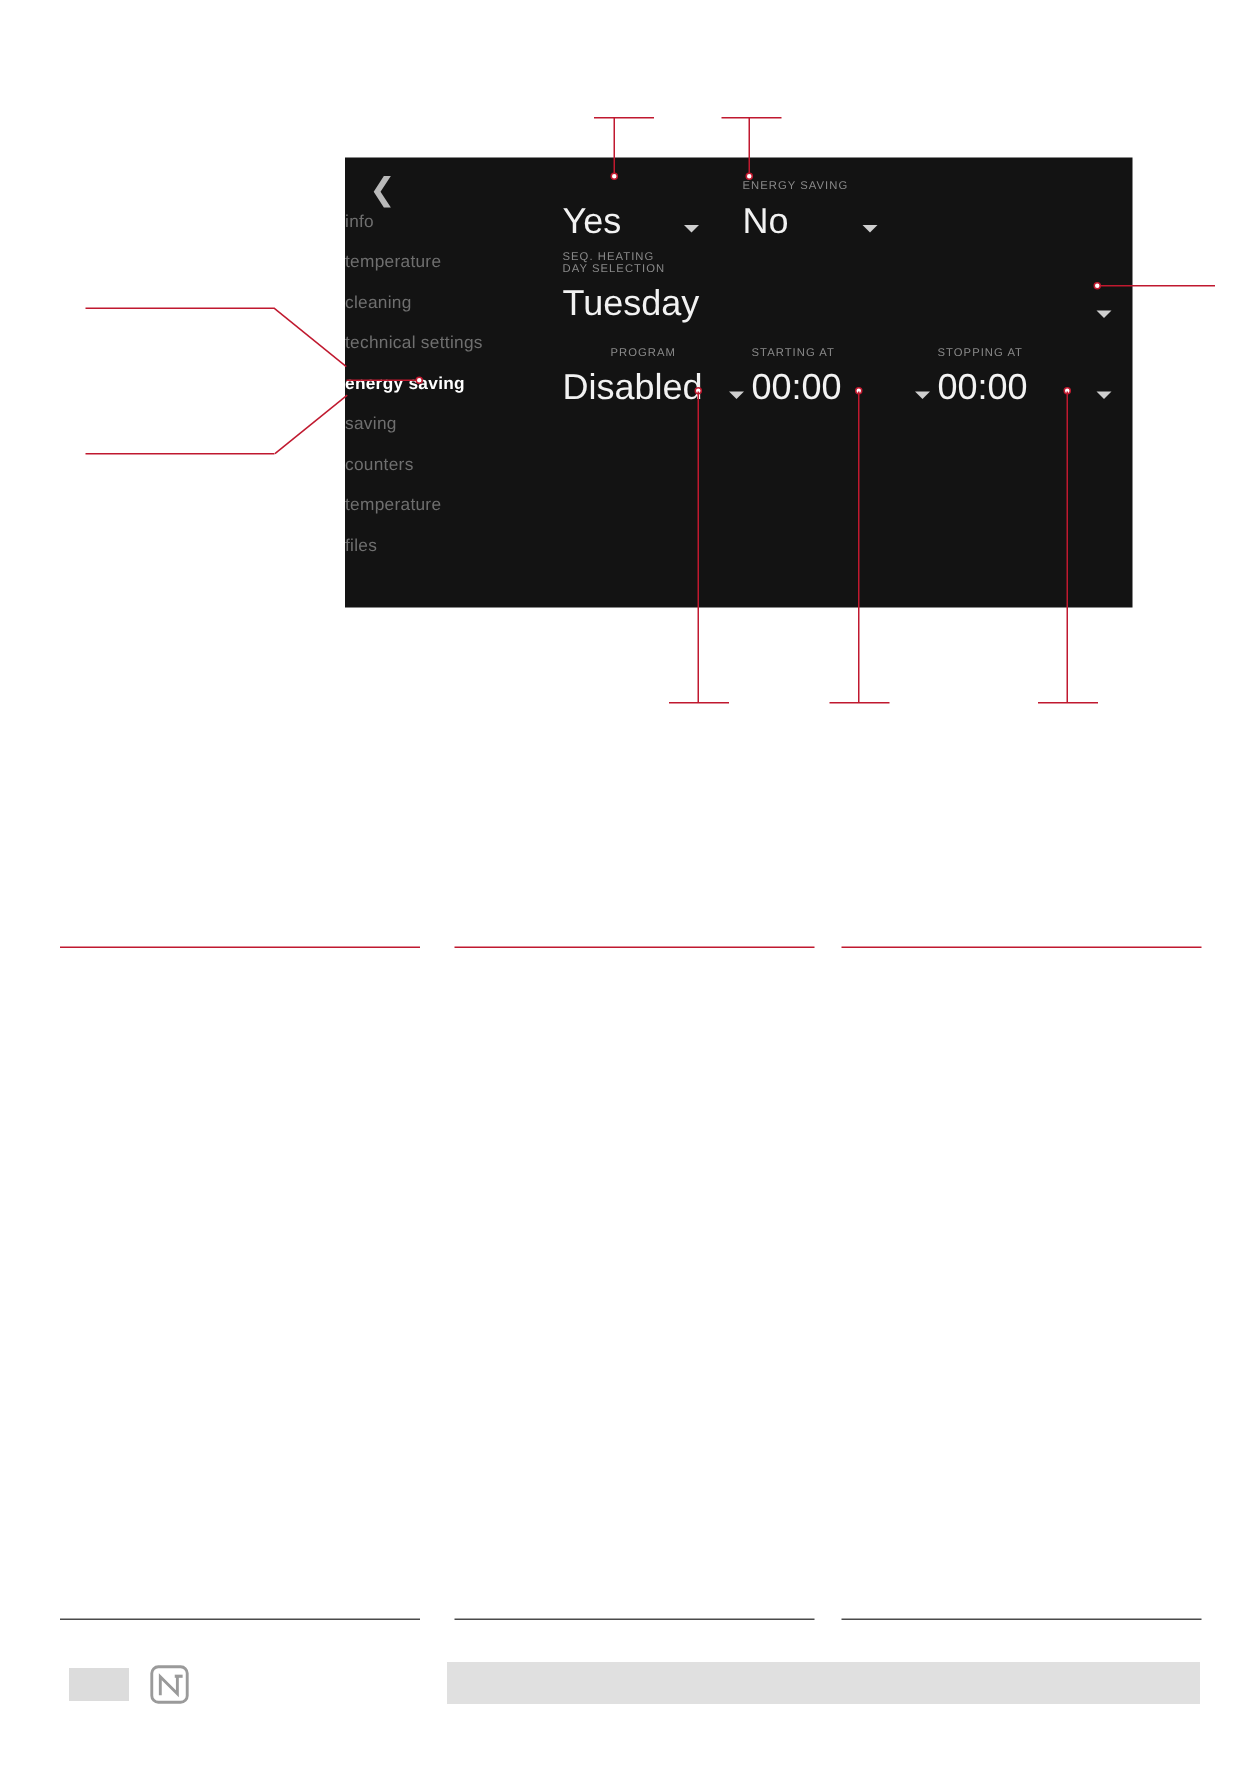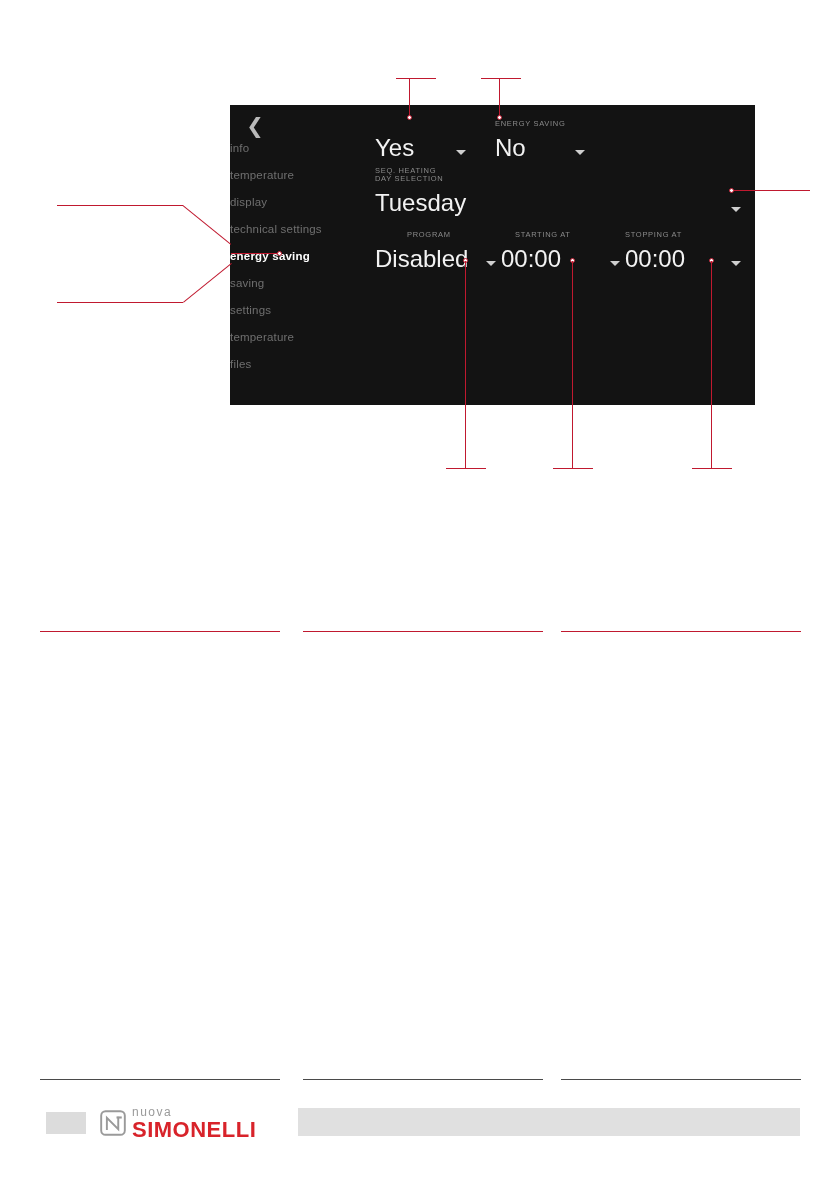--- a/index.html
+++ b/index.html
@@ -105,21 +105,21 @@
   .car-energy   { left: 200px; top: 37px; }
 
   .lbl-day      { left: 0px;   top: 61px; }
   .val-day      { left: 0px;   top: 76px; }
   .car-day      { left: 356px; top: 94px; }
 
   .lbl-program  { left: 0px;   top: 117px; padding-left: 32px; }
   .val-program  { left: 0px;   top: 132px; }
   .car-program  { left: 111px; top: 148px; }
 
-  .lbl-start    { left: 140px; top: 117px; }
+  .lbl-start    { left: 126px; top: 117px; }
   .val-start    { left: 126px; top: 132px; }
   .car-start    { left: 235px; top: 148px; }
 
   .lbl-stop     { left: 250px; top: 117px; }
   .val-stop     { left: 250px; top: 132px; }
   .car-stop     { left: 356px; top: 148px; }
 
   
   .callout-h {
     position: absolute;
@@ -213,25 +213,25 @@
 </head>
 <body>
 
 <div id="device-panel">
 
   <div id="back-chevron">❮</div>
 
   <nav id="device-menu">
     <span class="menu-item">info</span>
     <span class="menu-item">temperature</span>
-    <span class="menu-item">display</span>
+    <span class="menu-item">cleaning</span>
     <span class="menu-item">technical settings</span>
     <span class="menu-item active">energy saving</span>
     <span class="menu-item">saving</span>
-    <span class="menu-item">settings</span>
+    <span class="menu-item">counters</span>
     <span class="menu-item">temperature</span>
     <span class="menu-item">files</span>
   </nav>
 
   <div id="device-form">
 
     <span class="field-label lbl-seq">SEQ. HEATING</span>
     <span class="field-value val-seq">Yes</span>
     <span class="caret car-seq"></span>
 
@@ -298,17 +298,13 @@
 
 <div id="footer-pagebox"></div>
 <div id="footer-graybar"></div>
 
 <div id="footer-logo">
   <svg id="logo-mark" viewBox="0 0 32 32" xmlns="http://www.w3.org/2000/svg">
     <rect x="2.5" y="2.5" width="27" height="27" rx="5" ry="5" fill="none" stroke="#9a9a9a" stroke-width="2.2"></rect>
     <path d="M9 23 L9 10 L22 23 L22 10" fill="none" stroke="#9a9a9a" stroke-width="2.2" stroke-linecap="square"></path>
     <rect x="20" y="8.5" width="6" height="2.4" fill="#9a9a9a"></rect>
   </svg>
-  <span id="logo-words">
-    <span id="logo-nuova">nuova</span>
-    <span id="logo-simonelli">SIMONELLI</span>
-  </span>
 </div>
 
 </body></html>

